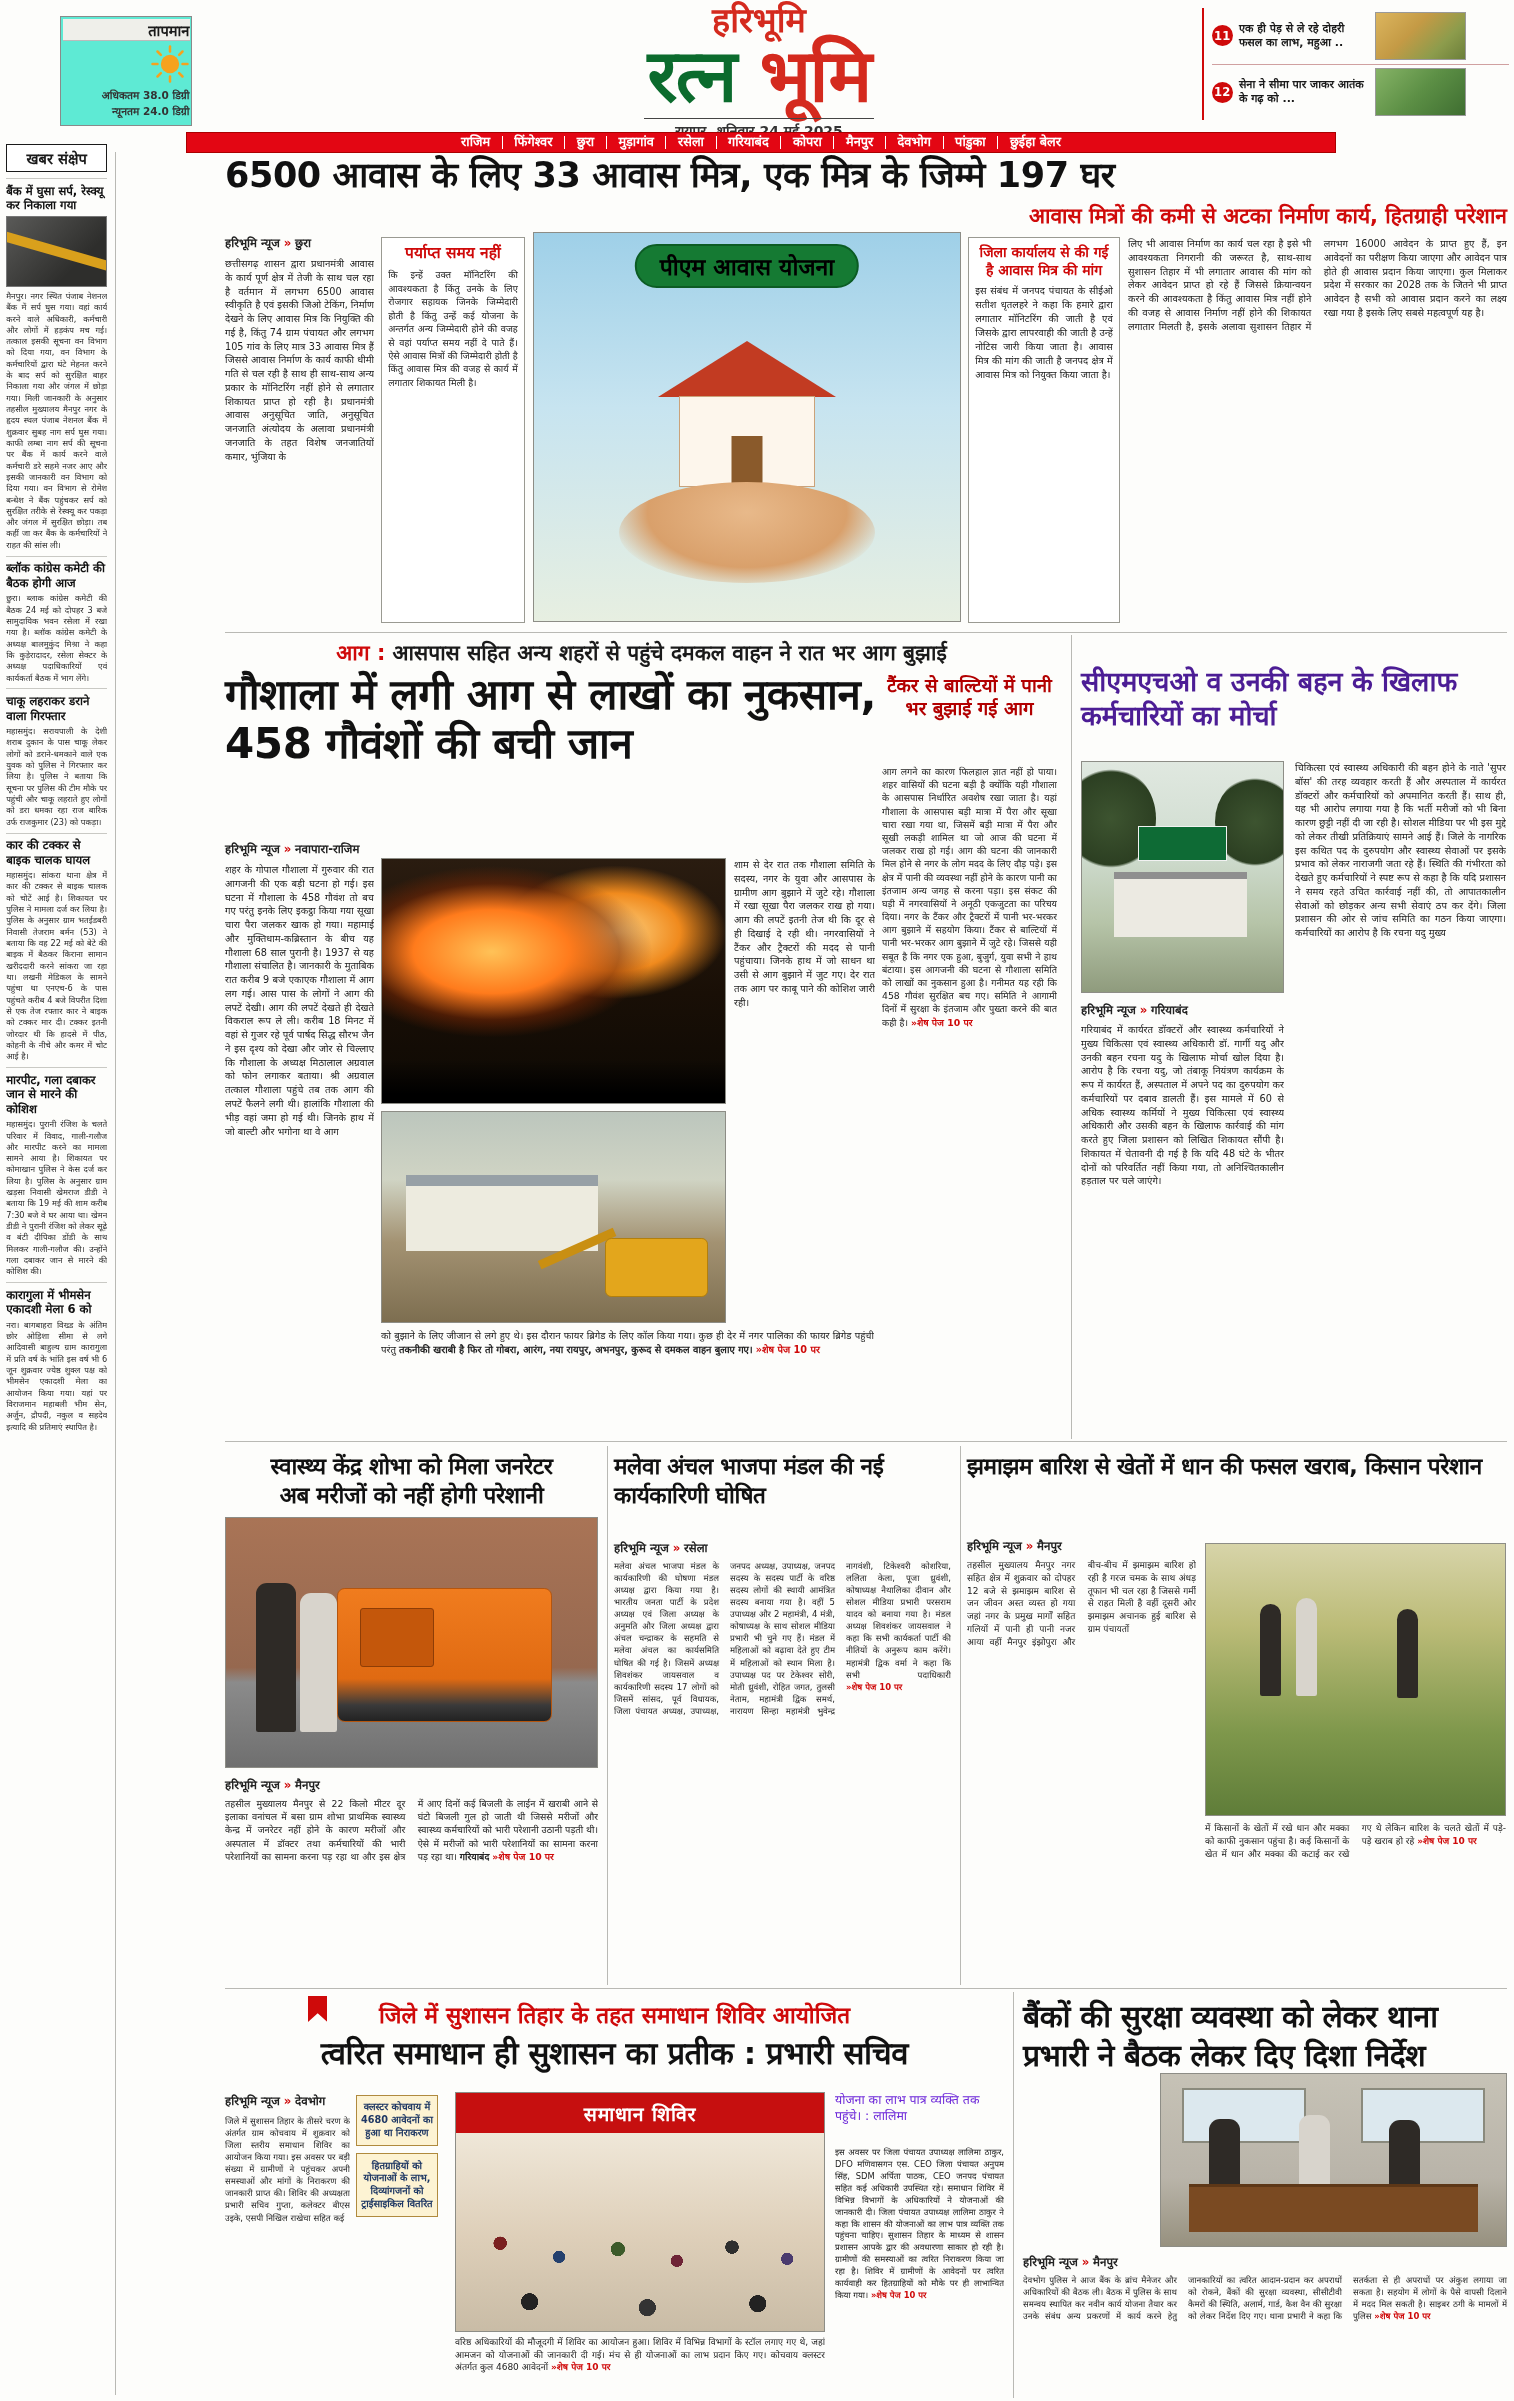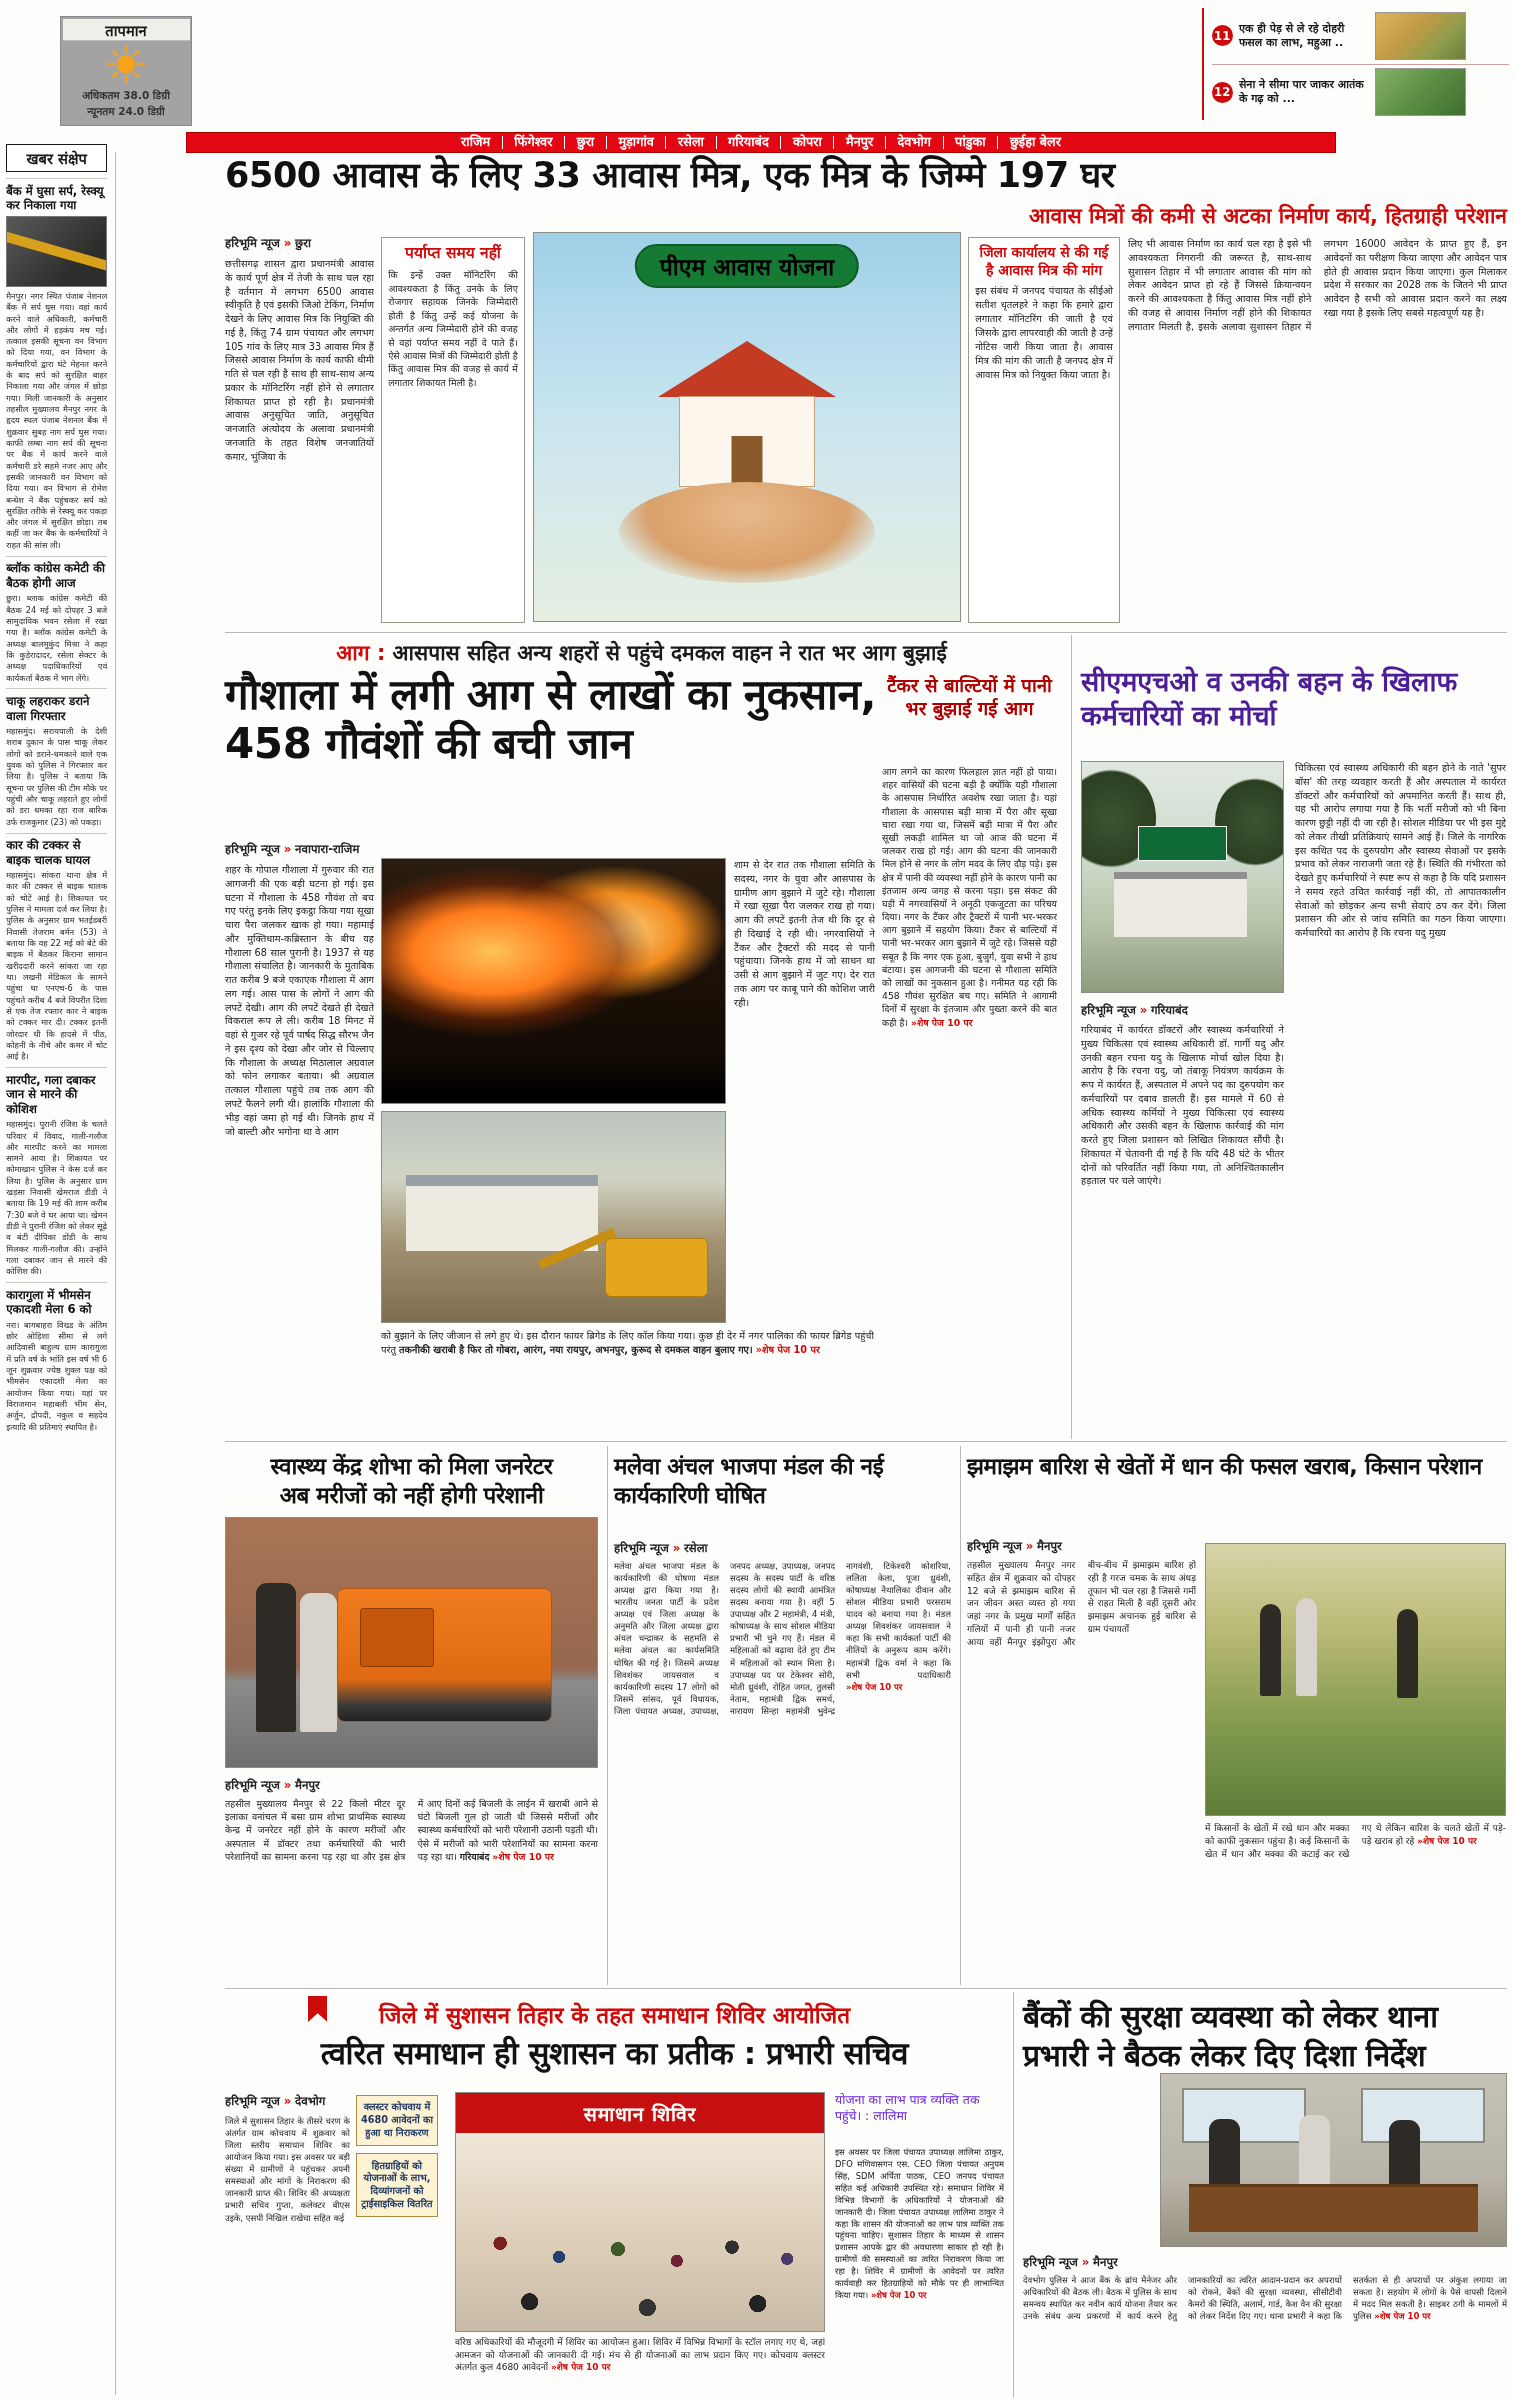--- a/index.html
+++ b/index.html
@@ -10,21 +10,21 @@
   .txt{overflow:hidden;text-align:justify;line-height:1.42;color:#222}
   .cols2{column-count:2;column-gap:12.4px}
   .cols3{column-count:3;column-gap:11px}
   .hl{font-weight:bold;color:#111;letter-spacing:-0.4px}
   .red{color:#cf0a0a}
   .cont{color:#cf0a0a;font-weight:bold;white-space:nowrap}
   .byline{font-size:11.6px;font-weight:bold;color:#222}
   .byline .sep{color:#cf0a0a;padding:0 3.9px;font-weight:bold}
   .divider{background:#b9b9b4}
   
-  .temp-box{border:0.8px solid #8a8a8a;text-align:center;padding:2.3px 1.5px;background:#a3a3a3}
+  .temp-box{border:0.8px solid #8a8a8a;text-align:right;padding:2.3px 1.5px;background:#5eead4}
   .temp-title{font-weight:bold;font-size:14.7px;background:#efefea;border-bottom:0.8px solid #bbb;padding:0.8px 0}
   .temp-line{font-size:10.5px;font-weight:bold;color:#333;margin-top:1.5px}
   .masthead{text-align:center}
   .brand{font-size:34px;font-weight:bold;color:#d42a1e;line-height:1.05}
   .big-title{font-size:73px;font-weight:bold;line-height:1.02;letter-spacing:-1.5px}
   .big-title .t1{color:#0b6b2d}
   .big-title .t2{color:#d42a1e}
   .dateline{display:inline-block;margin-top:4.6px;padding:2.3px 31px;border-top:1.5px solid #444;border-bottom:1.5px solid #444;font-size:14px;font-weight:bold;color:#333}
   .teasers{border-left:2.3px solid #cf0a0a;padding-left:7.7px}
   .teaser{display:flex;align-items:center;gap:6.2px;height:56px}
@@ -112,20 +112,28 @@
         <line x1="9" y1="9" x2="13" y2="13"></line>
           <line x1="35" y1="35" x2="39" y2="39"></line>
         <line x1="9" y1="39" x2="13" y2="35"></line>
           <line x1="35" y1="13" x2="39" y2="9"></line>
       </g>
     </svg>
     <div class="temp-line">अधिकतम 38.0 डिग्री</div>
     <div class="temp-line">न्यूनतम 24.0 डिग्री</div>
   </div>
 
+  <div class="abs masthead" style="left:418px;top:3.1px;width:682px">
+    <div class="brand">हरिभूमि</div>
+    <div class="big-title">
+      <span class="t1">रत्न</span>
+      <span class="t2">भूमि</span>
+    </div>
+    <div class="dateline">रायपुर, शनिवार 24 मई 2025</div>
+  </div>
 
   <div class="abs teasers" style="left:1202px;top:7.7px;width:307px">
     <div class="teaser">
       <div class="tnum">11</div>
       <div class="ttext">एक ही पेड़ से ले रहे दोहरी फसल का लाभ, महुआ ..</div>
       <div class="timg timg1"></div>
     </div>
     <div class="teaser">
       <div class="tnum">12</div>
       <div class="ttext">सेना ने सीमा पार जाकर आतंक के गढ़ को ...</div>

